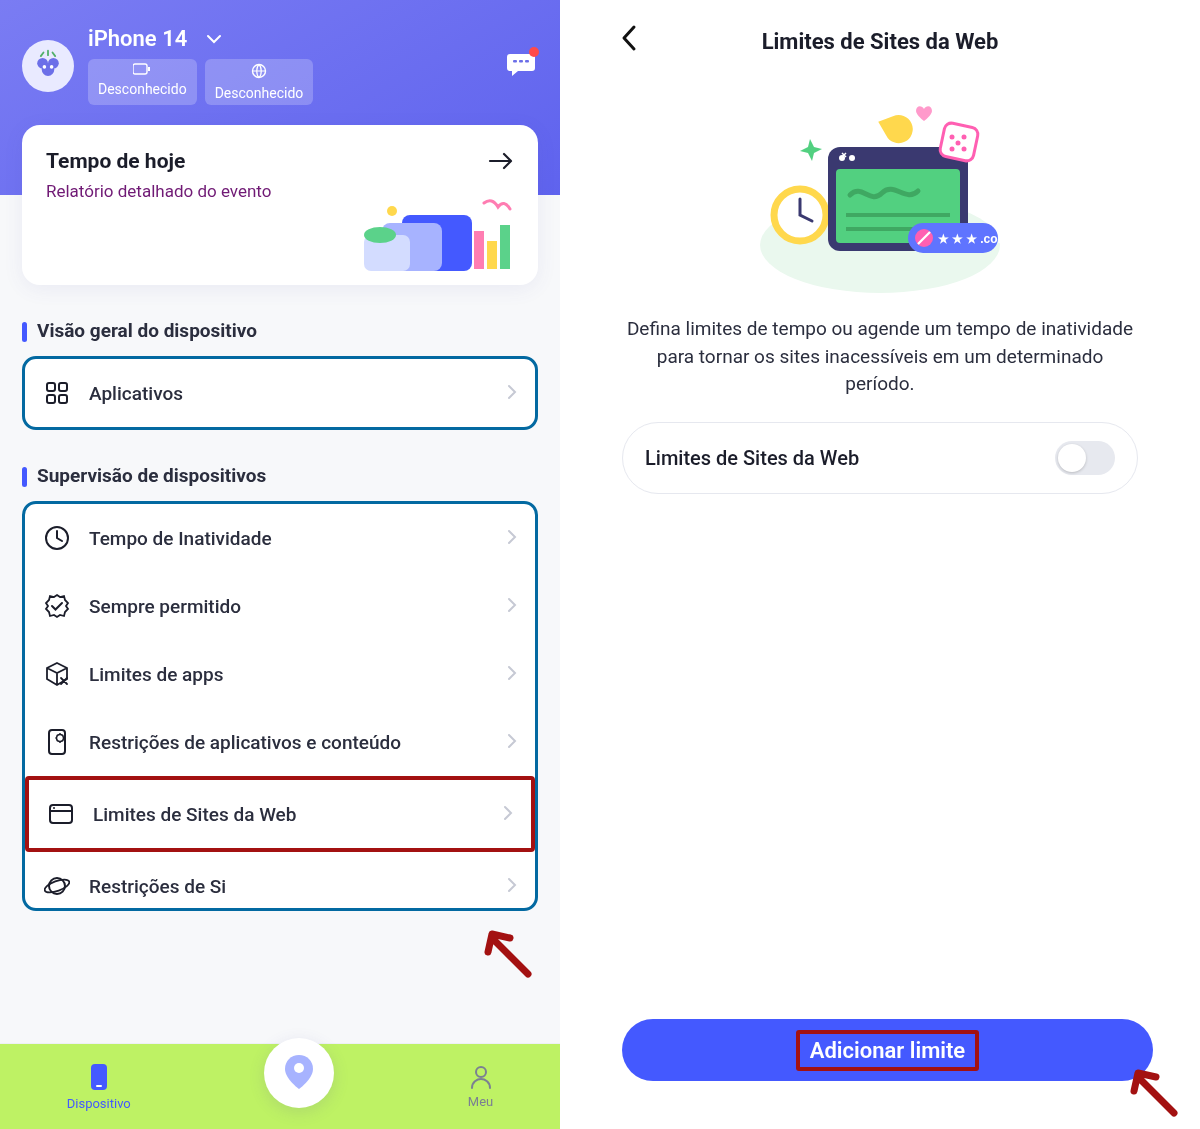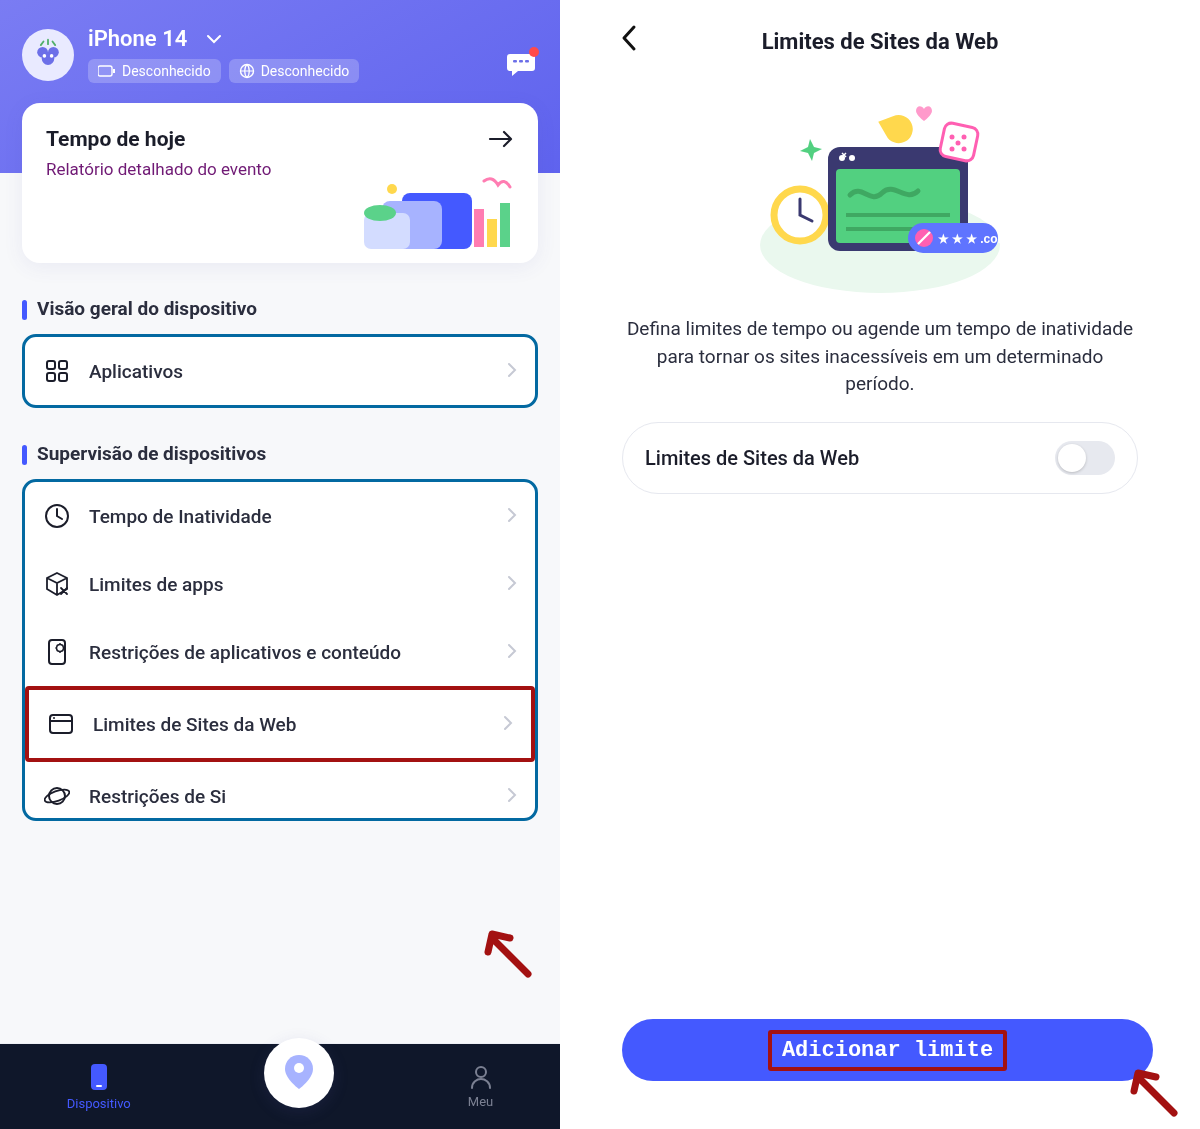--- a/index.html
+++ b/index.html
@@ -62,20 +62,21 @@
   }
   .tag {
     background: rgba(255,255,255,0.22);
     color: #fff;
     font-size: 14px;
     border-radius: 6px;
     padding: 4px 10px;
     display: flex;
     align-items: center;
     gap: 6px;
+    flex-direction: column;
   }
   .chat-icon {
     position: absolute;
     right: 24px;
     top: 50px;
     color: #fff;
   }
   .chat-icon .dot {
     position: absolute;
     top: -3px; right: -3px;
@@ -161,21 +162,21 @@
     border: 4px solid #a31111;
     border-radius: 4px;
   }
   
   .bottom-nav {
     position: absolute;
     bottom: 0;
     left: 0;
     right: 0;
     height: 86px;
-    background: #0f172a;
+    background: #bef264;
     display: flex;
     align-items: center;
     justify-content: space-around;
     border-top: 1px solid #eef0f5;
   }
   .nav-item {
     display: flex;
     flex-direction: column;
     align-items: center;
     gap: 4px;
@@ -271,21 +272,20 @@
     right: 7px;
     background: #4459ff;
     color: #fff;
     border-radius: 34px;
     height: 62px;
     display: flex;
     align-items: center;
     justify-content: center;
     font-size: 22px;
     font-weight: 600;
-    font-family: Liberation Mono, monospace;
   }
   .btn-highlight {
     border: 4px solid #a31111;
     padding: 4px 10px;
     border-radius: 3px;
   }
 </style>
 </head>
 <body>
 
@@ -397,20 +397,32 @@
           </svg>
       </div>
       <span>Tempo de Inatividade</span>
       <span class="chev"><svg width="10" height="16" viewBox="0 0 10 16">
             <path d="M2 2 L8 8 L2 14" stroke="#c6c9d4" stroke-width="2" fill="none" stroke-linecap="round"></path>
           </svg></span>
     </div>
     <div class="list-item">
       <div class="icon-box">
         <svg width="26" height="26" viewBox="0 0 26 26">
+            <path d="M13 2 L16 4 L20 3 L21 7 L24 10 L22 13 L24 16 L21 19 L20 23 L16 22 L13 24 L10 22 L6 23 L5 19 L2 16 L4 13 L2 10 L5 7 L6 3 L10 4 Z" fill="none" stroke="#1b1d2a" stroke-width="1.8"></path>
+            <path d="M8 13 L11.5 16.5 L18 10" stroke="#1b1d2a" stroke-width="2" fill="none" stroke-linecap="round"></path>
+          </svg>
+      </div>
+      <span>Sempre permitido</span>
+      <span class="chev"><svg width="10" height="16" viewBox="0 0 10 16">
+            <path d="M2 2 L8 8 L2 14" stroke="#c6c9d4" stroke-width="2" fill="none" stroke-linecap="round"></path>
+          </svg></span>
+    </div>
+    <div class="list-item">
+      <div class="icon-box">
+        <svg width="26" height="26" viewBox="0 0 26 26">
             <path d="M13 2 L23 7 V18 L13 24 L3 18 V7 Z M3 7 L13 12 L23 7 M13 12 V24" fill="none" stroke="#1b1d2a" stroke-width="1.8"></path>
             <path d="M17 17 L23 23 M23 17 L17 23" stroke="#1b1d2a" stroke-width="1.8" stroke-linecap="round"></path>
           </svg>
       </div>
       <span>Limites de apps</span>
       <span class="chev"><svg width="10" height="16" viewBox="0 0 10 16">
             <path d="M2 2 L8 8 L2 14" stroke="#c6c9d4" stroke-width="2" fill="none" stroke-linecap="round"></path>
           </svg></span>
     </div>
     <div class="list-item">

